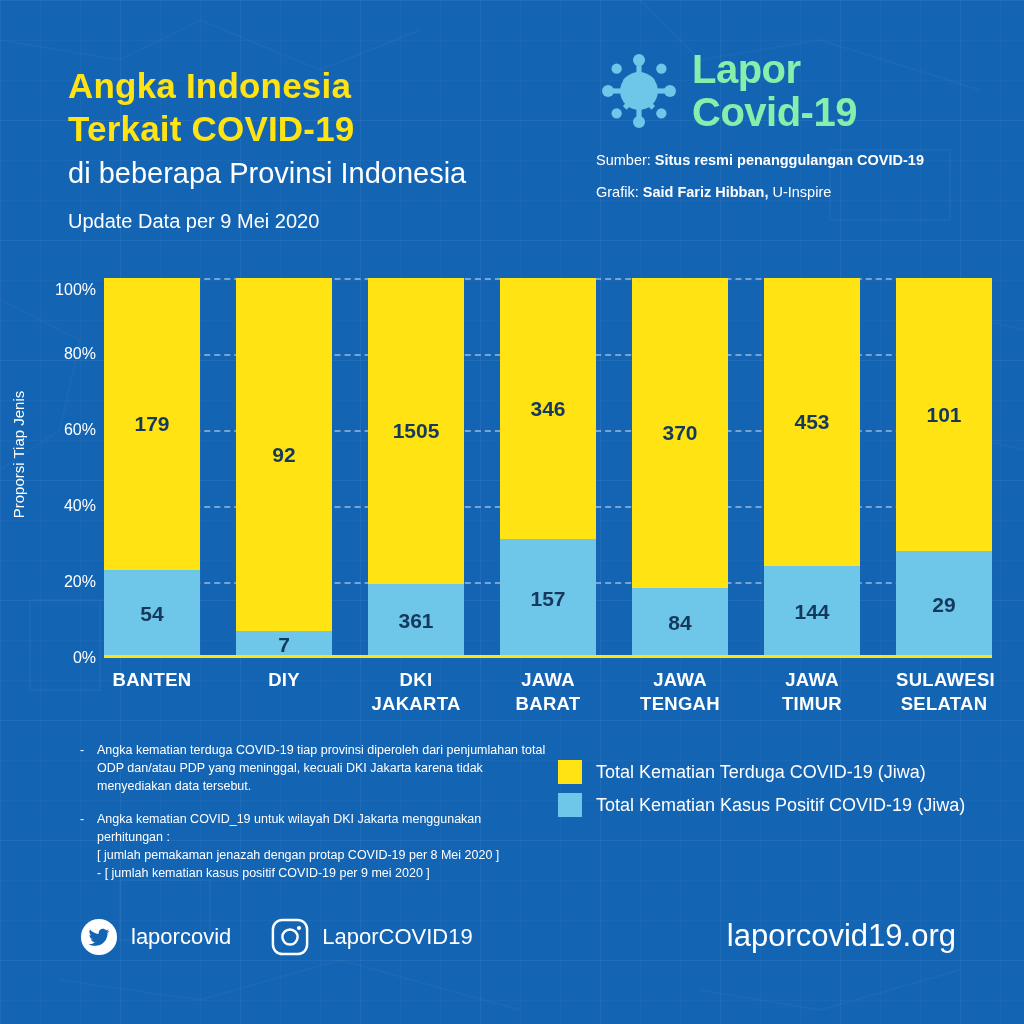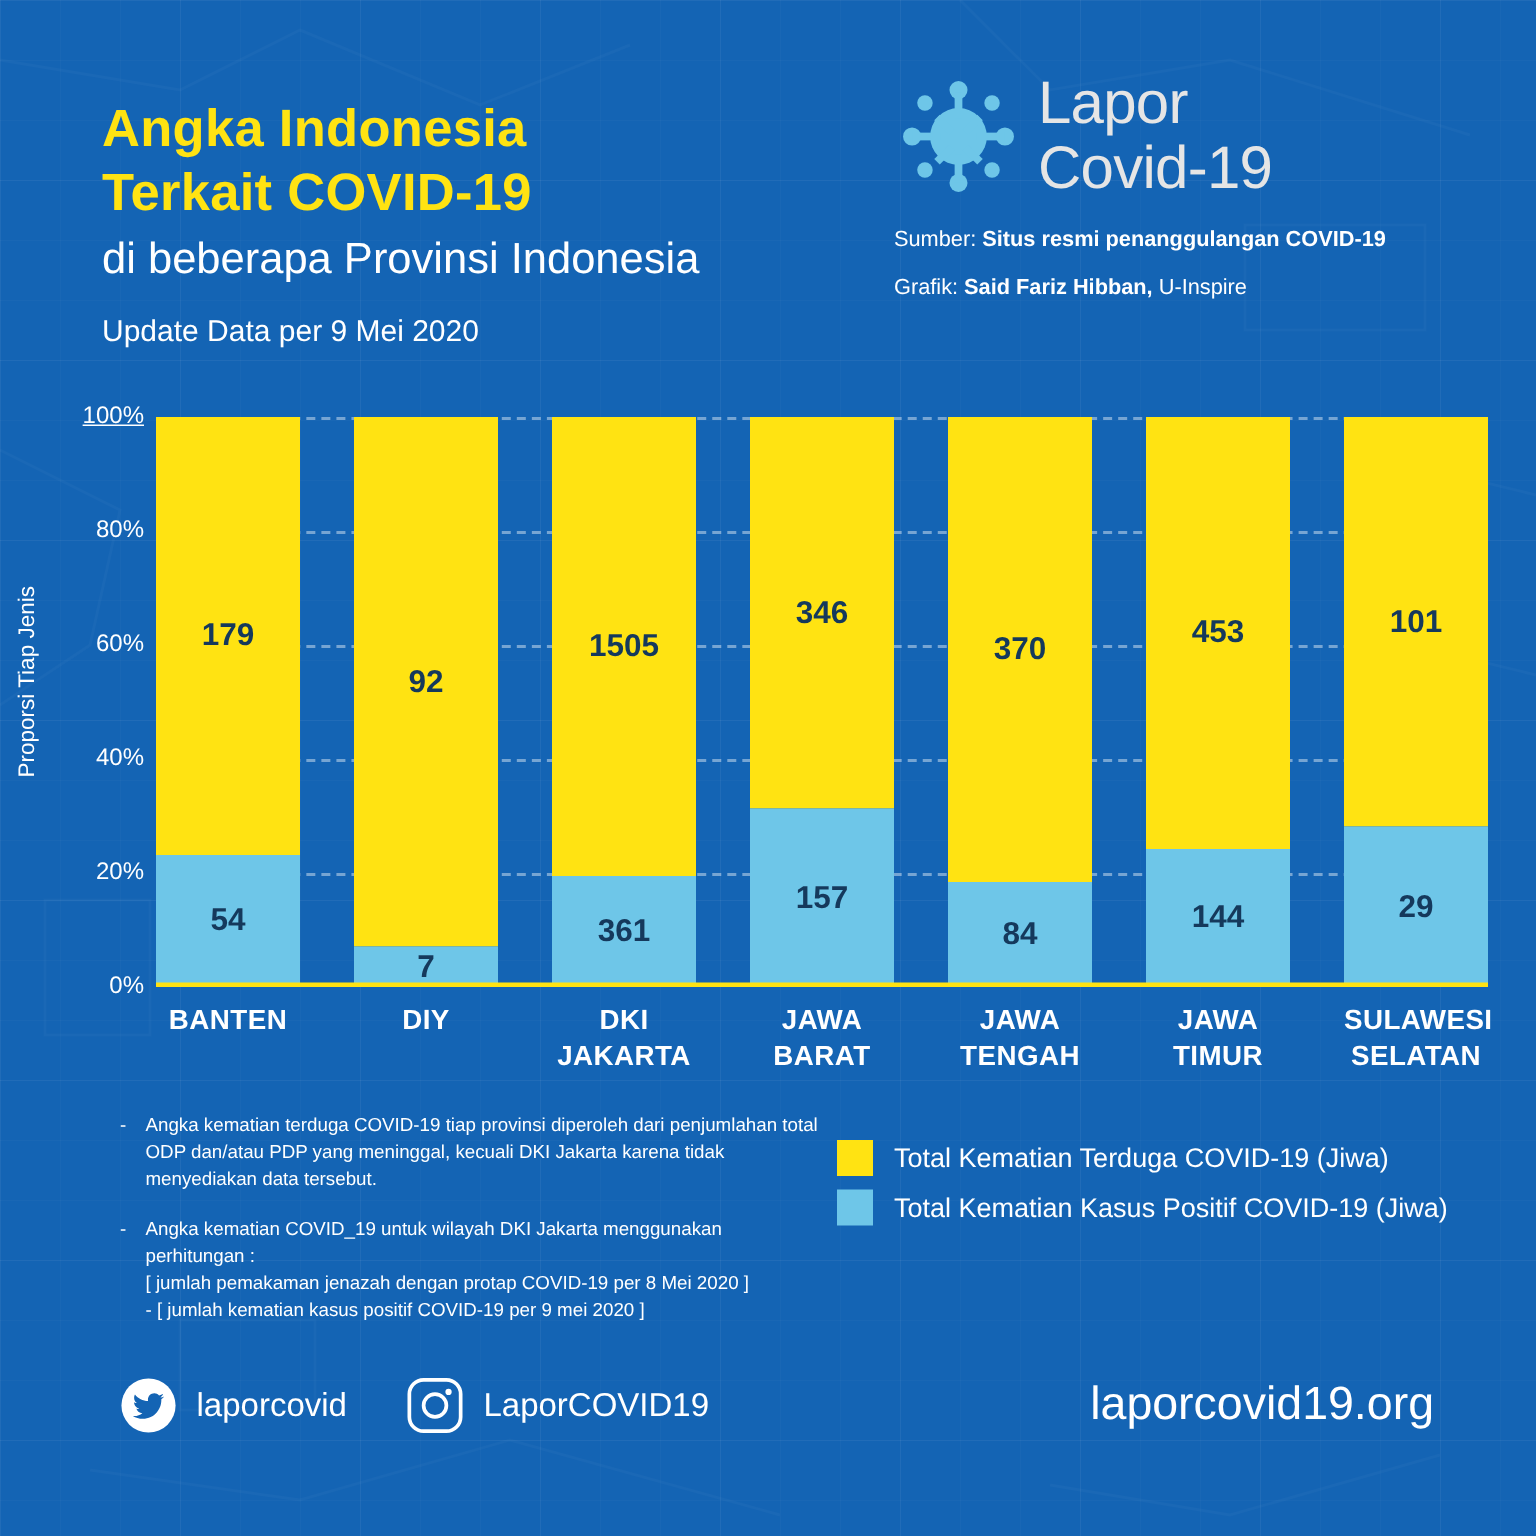--- a/index.html
+++ b/index.html
@@ -81,23 +81,23 @@
     align-items: center;
     gap: 10px;
   }
   .logo-mark {
     width: 86px;
     height: 86px;
     flex: 0 0 86px;
   }
   .logo-text {
     font-size: 40px;
-    font-weight: normal;
+    font-weight: bold;
     line-height: 1.08;
-    color: #e5e5e5;
+    color: #86efac;
     letter-spacing: -0.5px;
   }
   .source {
     margin-top: 16px;
     font-size: 14.5px;
     line-height: 1.5;
     color: #ffffff;
   }
   .source b { font-weight: bold; }
   .source .row2 { margin-top: 2px; }
@@ -360,21 +360,21 @@
   </div>
 
   <div class="chart-area">
     <div class="y-axis-label">Proporsi Tiap Jenis</div>
     <div class="y-ticks" id="y-ticks">
         <div class="y-tick" style="top: 380px;">0%</div>
         <div class="y-tick" style="top: 304px;">20%</div>
         <div class="y-tick" style="top: 228px;">40%</div>
         <div class="y-tick" style="top: 152px;">60%</div>
         <div class="y-tick" style="top: 76px;">80%</div>
-        <div class="y-tick" style="top: 0px; text-decoration: underline;">100%</div>
+        <div class="y-tick" style="top: 12px;">100%</div>
       </div>
     <div class="plot">
       <div id="gridlines">
           <div class="grid-line" style="top: 304px;"></div>
           <div class="grid-line" style="top: 228px;"></div>
           <div class="grid-line" style="top: 152px;"></div>
           <div class="grid-line" style="top: 76px;"></div>
           <div class="grid-line" style="top: 0px;"></div>
         </div>
       <div class="bars" id="bars">

